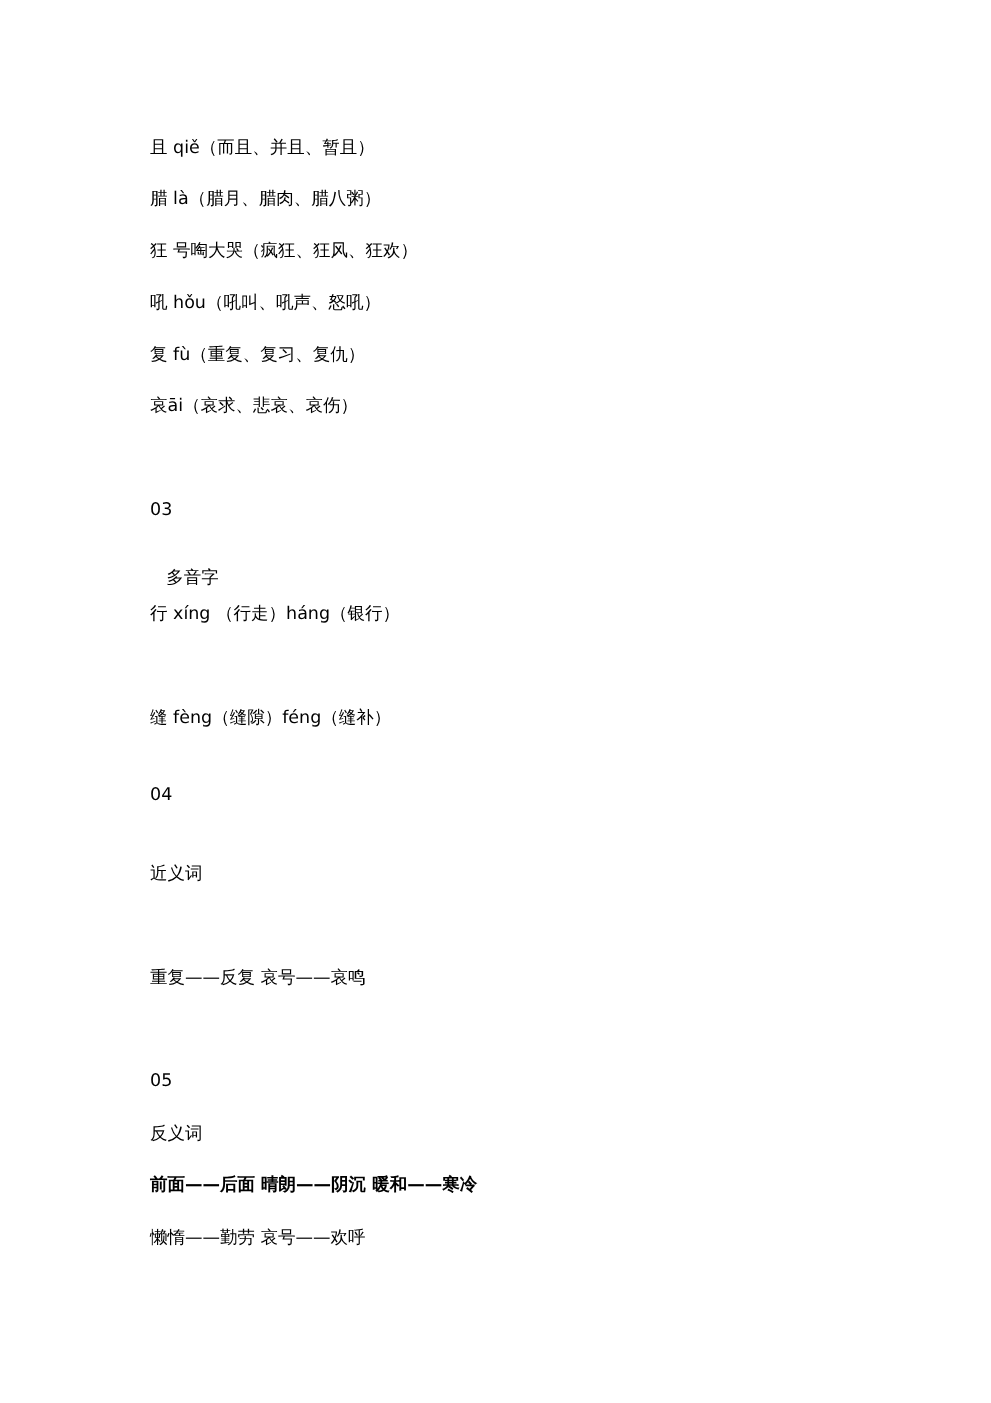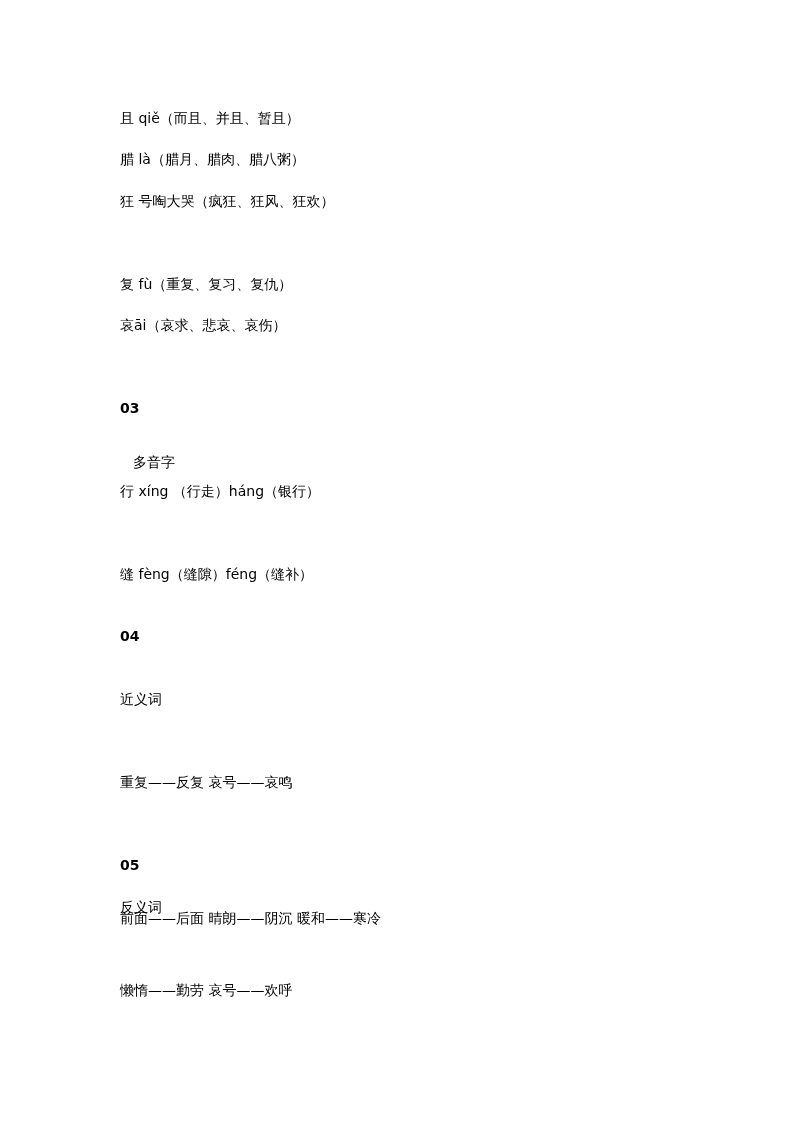--- a/index.html
+++ b/index.html
@@ -24,42 +24,43 @@
     }
     .line {
       position: absolute;
       left: 120px;
       font-size: 14px;
       line-height: 20px;
       white-space: pre;
       letter-spacing: 0;
     }
     .heading {
-      font-weight: bold;
+      font-weight: normal;
       text-align: center;
     }
   </style>
 </head>
 <body>
 
 <div class="page">
 
   <div class="line" style="top:108px;">且 qiě（而且、并且、暂且）</div>
   <div class="line" style="top:149px;">腊 là（腊月、腊肉、腊八粥）</div>
   <div class="line" style="top:191px;">狂 号啕大哭（疯狂、狂风、狂欢）</div>
+  <div class="line" style="top:232px;">吼 hǒu（吼叫、吼声、怒吼）</div>
   <div class="line" style="top:274px;">复 fù（重复、复习、复仇）</div>
   <div class="line" style="top:315px;">哀āi（哀求、悲哀、哀伤）</div>
 
   <div class="line heading" style="top:398px;">03</div>
   <div class="line" style="top:452px;margin-left:13px;">多音字</div>
   <div class="line" style="top:481px;text-align:center;">行 xíng （行走）háng（银行）</div>
   <div class="line" style="top:564px;">缝 fèng（缝隙）féng（缝补）</div>
 
   <div class="line heading" style="top:626px;">04</div>
   <div class="line" style="top:689px;">近义词</div>
   <div class="line" style="top:772px;">重复——反复 哀号——哀鸣</div>
 
   <div class="line heading" style="top:855px;">05</div>
   <div class="line" style="top:897px;">反义词</div>
-  <div class="line" style="top:908px;">前面——后面 晴朗——阴沉 暖和——寒冷</div>
+  <div class="line" style="top:938px;font-weight:bold;">前面——后面 晴朗——阴沉 暖和——寒冷</div>
   <div class="line" style="top:980px;">懒惰——勤劳 哀号——欢呼</div>
 
 </div>
 
 </body></html>

